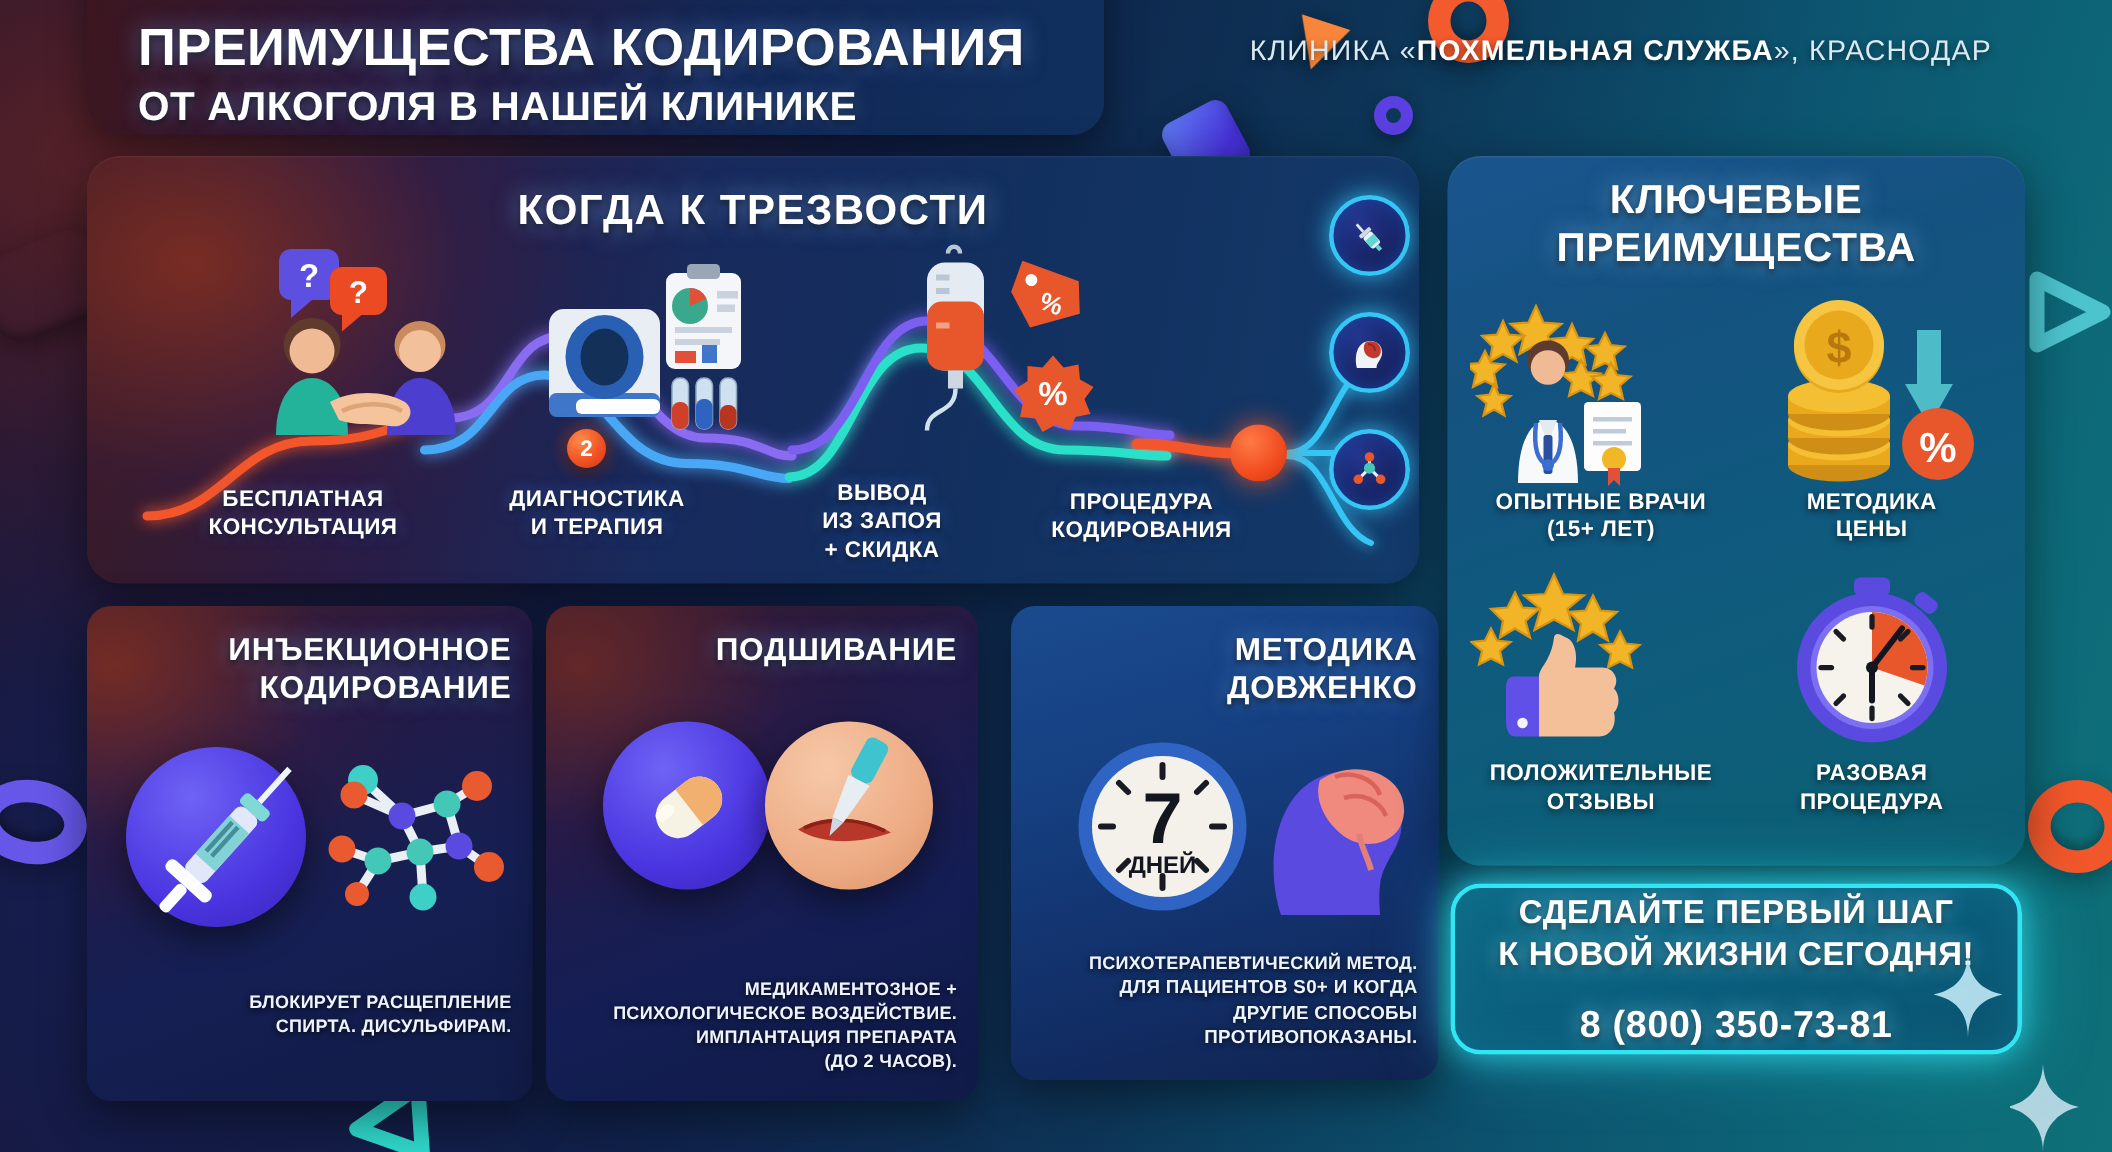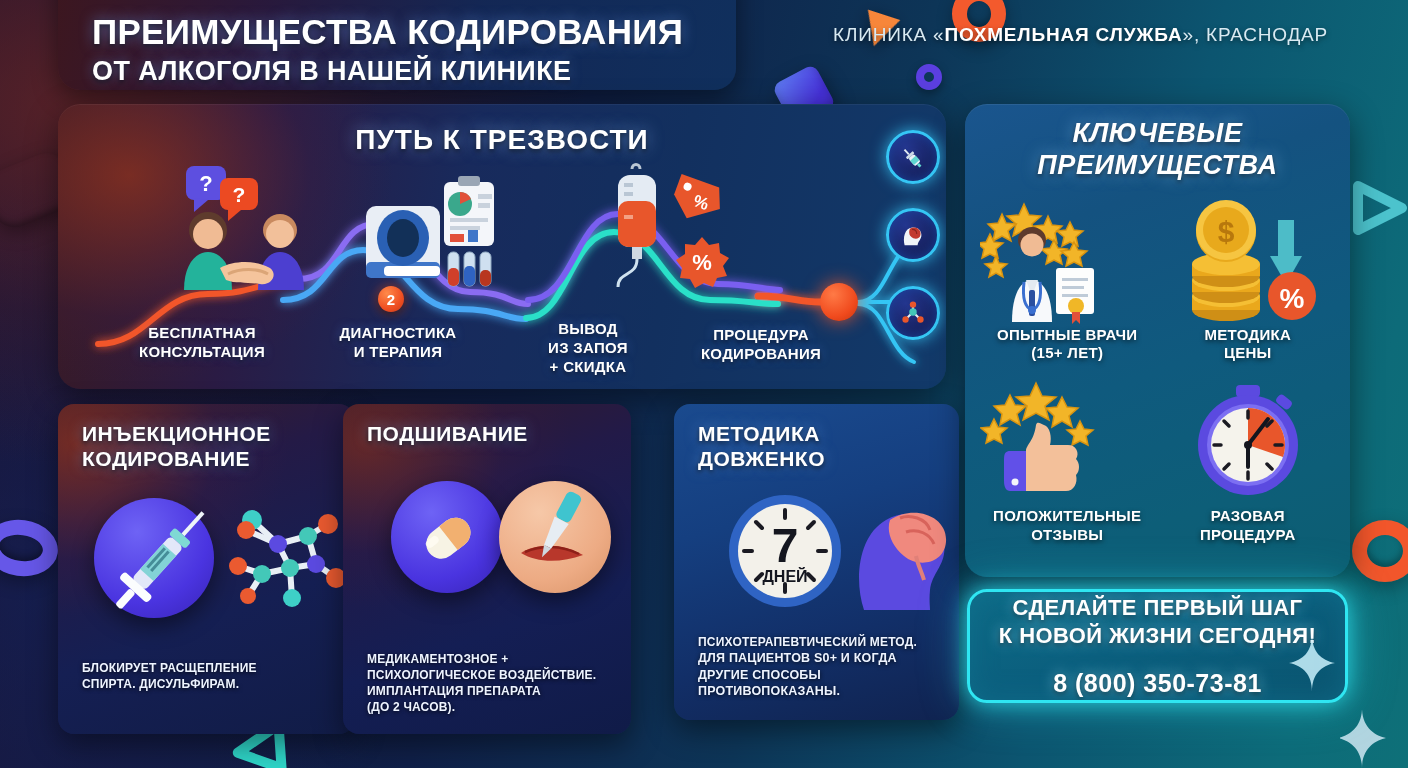--- a/index.html
+++ b/index.html
@@ -110,29 +110,29 @@
   .hub {
     position: absolute; width: 38px; height: 38px; border-radius: 50%;
     background: radial-gradient(circle at 35% 30%, #ff7a46 0%, #f04a1d 62%, #c8350f 100%);
     box-shadow: 0 0 18px rgba(255,90,40,.8);
   }
 
   
   .card {
     position: absolute; border-radius: 16px; overflow: hidden;
     box-shadow: 0 10px 30px rgba(0,0,0,.45);
-    padding: 18px 24px 16px;
-    text-align: left;
+    padding: 18px 14px 16px;
+    text-align: right;
   }
   .card-1 { left: 58px; top: 404px; width: 297px; height: 330px;
     background:
       radial-gradient(ellipse 260px 210px at 6% 12%, rgba(140,50,32,.72) 0%, rgba(60,28,66,.32) 55%, rgba(0,0,0,0) 82%),
       linear-gradient(160deg, #3b1c26 0%, #241a46 28%, #151f53 62%, #111c47 100%);
   }
-  .card-2 { left: 343px; top: 404px; width: 288px; height: 330px;
+  .card-2 { left: 364px; top: 404px; width: 288px; height: 330px;
     background:
       radial-gradient(ellipse 250px 200px at 8% 12%, rgba(132,48,34,.62) 0%, rgba(55,26,66,.3) 55%, rgba(0,0,0,0) 82%),
       linear-gradient(160deg, #351a28 0%, #221a48 30%, #141e54 65%, #101b48 100%);
   }
   .card-3 { left: 674px; top: 404px; width: 285px; height: 316px;
     background: linear-gradient(165deg, #1a4a8e 0%, #153f80 35%, #122f68 70%, #102350 100%);
   }
   .card-title {
     font-size: 21px; font-weight: 700; color: #fff; line-height: 1.18; letter-spacing: .5px;
     text-shadow: 0 0 14px rgba(120,180,255,.55), 0 2px 5px rgba(0,0,0,.85);
@@ -156,21 +156,20 @@
     position: absolute; left: 965px; top: 104px; width: 385px; height: 473px;
     border-radius: 22px;
     background: linear-gradient(160deg, #1a558e 0%, #145280 25%, #0f5a7e 55%, #0d5e78 80%, #0c5e72 100%);
     box-shadow: 0 10px 32px rgba(0,0,0,.45), inset 0 1px 0 rgba(255,255,255,.07);
     padding-top: 14px;
   }
   .adv-title {
     text-align: center; font-size: 27px; font-weight: 700; color: #fff; line-height: 1.18;
     letter-spacing: .6px;
     text-shadow: 0 0 16px rgba(150,210,255,.6), 0 2px 5px rgba(0,0,0,.7);
-    font-style: italic;
   }
   .adv-grid {
     display: grid; grid-template-columns: 1fr 1fr; gap: 4px 0;
     margin-top: 16px; padding: 0 12px;
   }
   .adv-item { text-align: center; }
   .adv-art { height: 128px; position: relative; }
   .adv-label {
     font-size: 15px; font-weight: 700; color: #fff; line-height: 1.25; letter-spacing: .3px;
     text-shadow: 0 2px 5px rgba(0,0,0,.6);
@@ -222,21 +221,21 @@
 <div class="header-panel">
   <div class="header-line1">ПРЕИМУЩЕСТВА КОДИРОВАНИЯ</div>
   <div class="header-line2">ОТ АЛКОГОЛЯ В НАШЕЙ КЛИНИКЕ</div>
 </div>
 
 <div class="clinic">
   <span>КЛИНИКА «</span><b>ПОХМЕЛЬНАЯ СЛУЖБА</b><span>», КРАСНОДАР</span>
 </div>
 
 <div class="journey">
-  <div class="journey-title">ПУТЬ К ТРЕЗВОСТИ</div>
+  <div class="journey-title">КОГДА К ТРЕЗВОСТИ</div>
 
   <svg class="journey-svg" viewBox="0 0 888 285">
     <defs>
       <filter id="glow" x="-60%" y="-60%" width="220%" height="220%">
         <feGaussianBlur stdDeviation="5" result="b"></feGaussianBlur>
         <feMerge>
             <feMergeNode in="b"></feMergeNode>
             <feMergeNode in="SourceGraphic"></feMergeNode>
           </feMerge>
       </filter>

